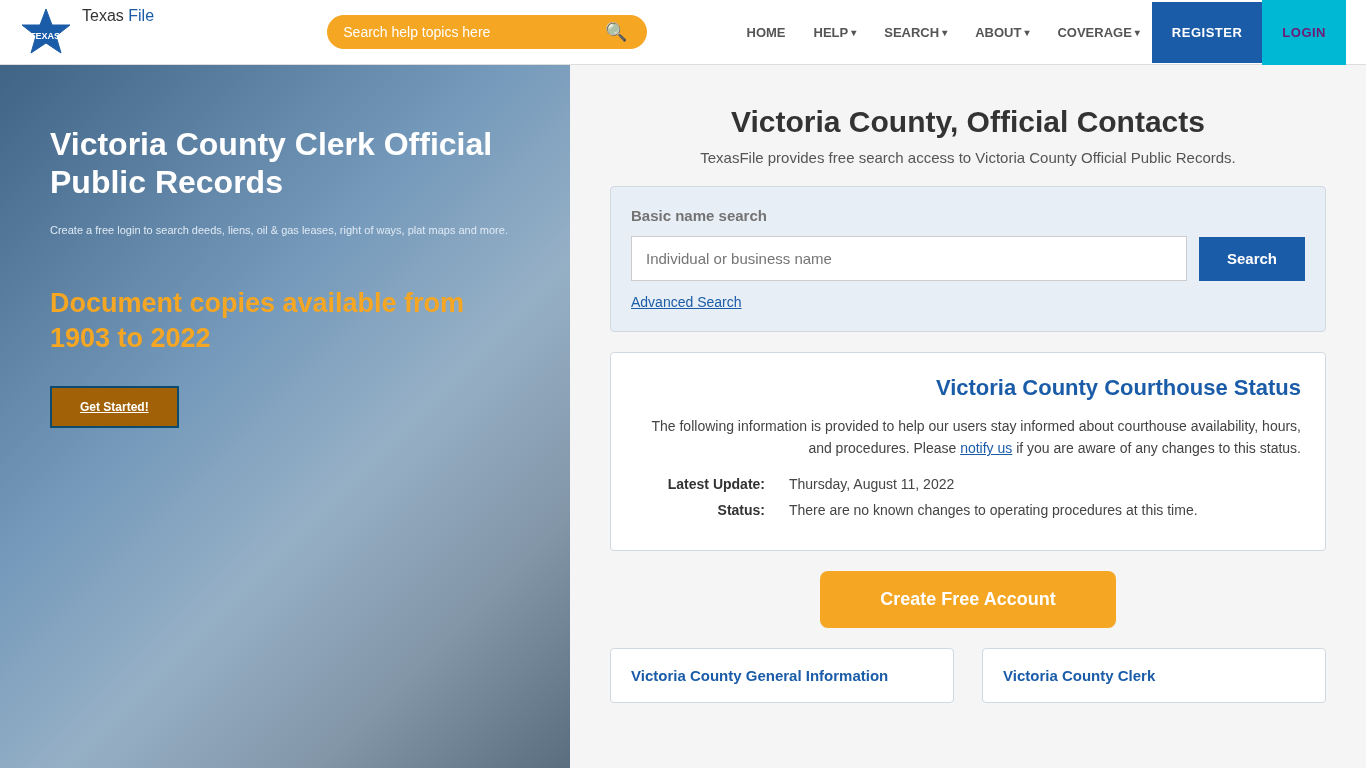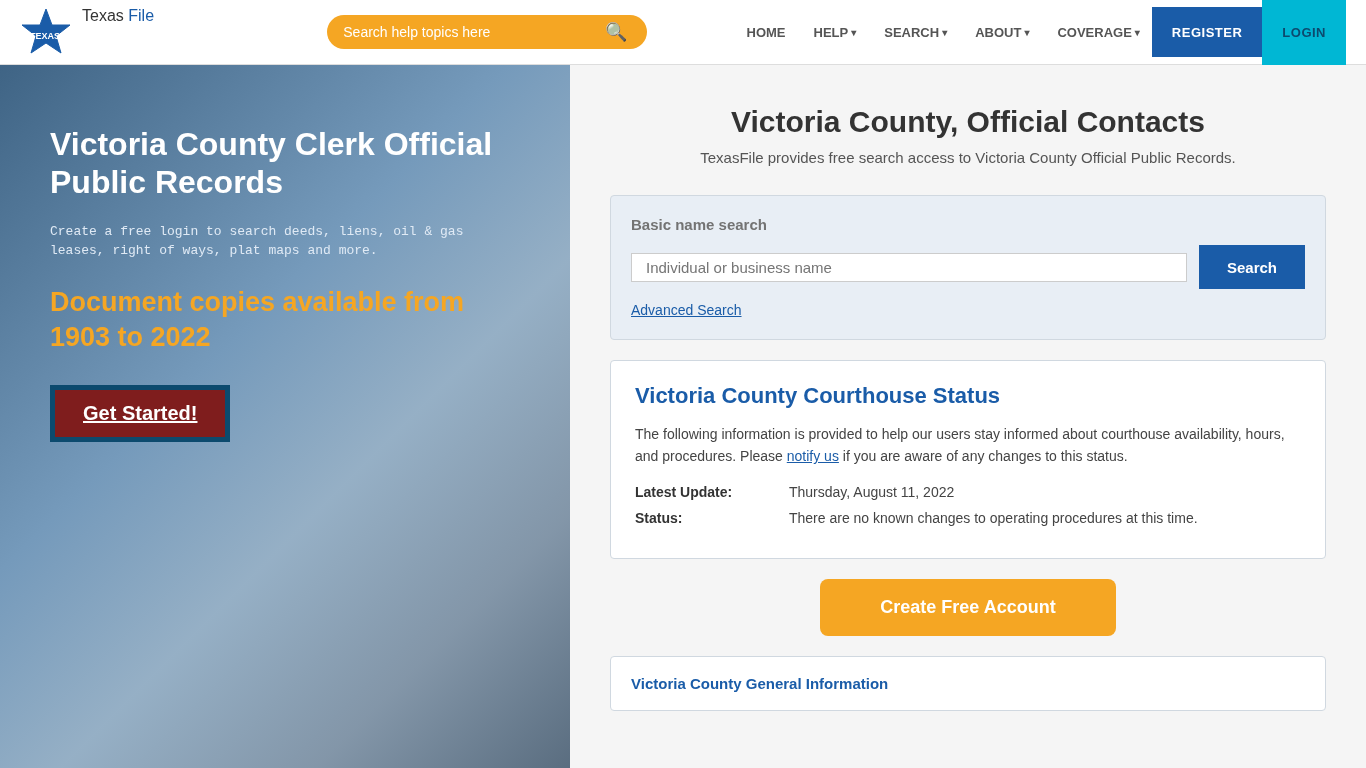--- a/index.html
+++ b/index.html
@@ -73,30 +73,30 @@
       cursor: pointer;
       text-decoration: none;
       white-space: nowrap;
     }
     .nav-chevron { font-size: 10px; }
 
     .btn-register {
       background: #1a5ca8;
       color: #fff;
       padding: 0 20px;
-      height: 50px;
+      height: 61px;
       border: none;
       font-size: 13px;
       font-weight: bold;
       cursor: pointer;
       letter-spacing: 0.5px;
     }
     .btn-login {
       background: #00b7d4;
-      color: #0c4a6e;
+      color: #701a75;
       padding: 0 20px;
       height: 65px;
       border: none;
       font-size: 13px;
       font-weight: bold;
       cursor: pointer;
       letter-spacing: 0.5px;
     }
 
     
@@ -126,39 +126,38 @@
       color: #fff;
     }
     .left-title {
       font-size: 32px;
       font-weight: 900;
       line-height: 1.2;
       margin-bottom: 20px;
       color: #fff;
     }
     .left-subtitle {
-      font-size: 13px;
+      font-size: 11px;
       color: #e0eaf5;
-      margin-bottom: 24px;
+      margin-bottom: 48px;
       line-height: 1.5;
-      font-family: Liberation Mono, monospace;
     }
     .left-doc-title {
       font-size: 27px;
       font-weight: 900;
       color: #f5a623;
       margin-bottom: 30px;
       line-height: 1.3;
     }
     .btn-get-started {
-      background: #7f1d1d;
-      color: #fff;
-      border: 5px solid #0c4a6e;
+      background: #a16207;
+      color: #fff;
+      border: 2px solid #0c4a6e;
       padding: 12px 28px;
-      font-size: 20px;
+      font-size: 12px;
       font-weight: bold;
       cursor: pointer;
       text-decoration: underline;
       display: inline-block;
     }
 
     
     .right-panel {
       flex: 1;
       background: #f5f5f5;
@@ -169,21 +168,21 @@
       font-size: 30px;
       font-weight: 900;
       color: #333;
       text-align: center;
       margin-bottom: 10px;
     }
     .page-subtitle {
       font-size: 15px;
       color: #555;
       text-align: center;
-      margin-bottom: 29px;
+      margin-bottom: 20px;
     }
 
     
     .search-card {
       background: #e8eef5;
       border: 1px solid #d0d8e0;
       border-radius: 4px;
       padding: 20px 20px 20px 20px;
       margin-bottom: 20px;
     }
@@ -194,21 +193,21 @@
       margin-bottom: 12px;
     }
     .search-row {
       display: flex;
       gap: 12px;
       align-items: center;
       margin-bottom: 12px;
     }
     .name-input {
       flex: 1;
-      height: 29px;
+      height: 45px;
       border: 1px solid #ccc;
       padding: 0 14px;
       font-size: 15px;
       color: #999;
       background: #fff;
       outline: none;
     }
     .btn-search {
       background: #1a5ca8;
       color: #fff;
@@ -227,20 +226,21 @@
       cursor: pointer;
     }
 
     
     .status-card {
       background: #fff;
       border: 1px solid #d0d8e0;
       border-radius: 4px;
       padding: 22px 24px;
       margin-bottom: 20px;
+      text-align: right;
     }
     .status-card-title {
       font-size: 22px;
       font-weight: 900;
       color: #1a5ca8;
       margin-bottom: 14px;
     }
     .status-card-desc {
       font-size: 14px;
       color: #444;
@@ -392,16 +392,19 @@
     </div>
 
     <div class="create-account-wrap">
       <button class="btn-create-account">Create Free Account</button>
     </div>
 
     <div class="bottom-cards">
       <div class="bottom-card">
         <div class="bottom-card-title">Victoria County General Information</div>
       </div>
+      <div class="bottom-card">
+        <div class="bottom-card-title">Victoria County Clerk</div>
+      </div>
     </div>
 
   </div>
 </div>
 
 </body></html>

